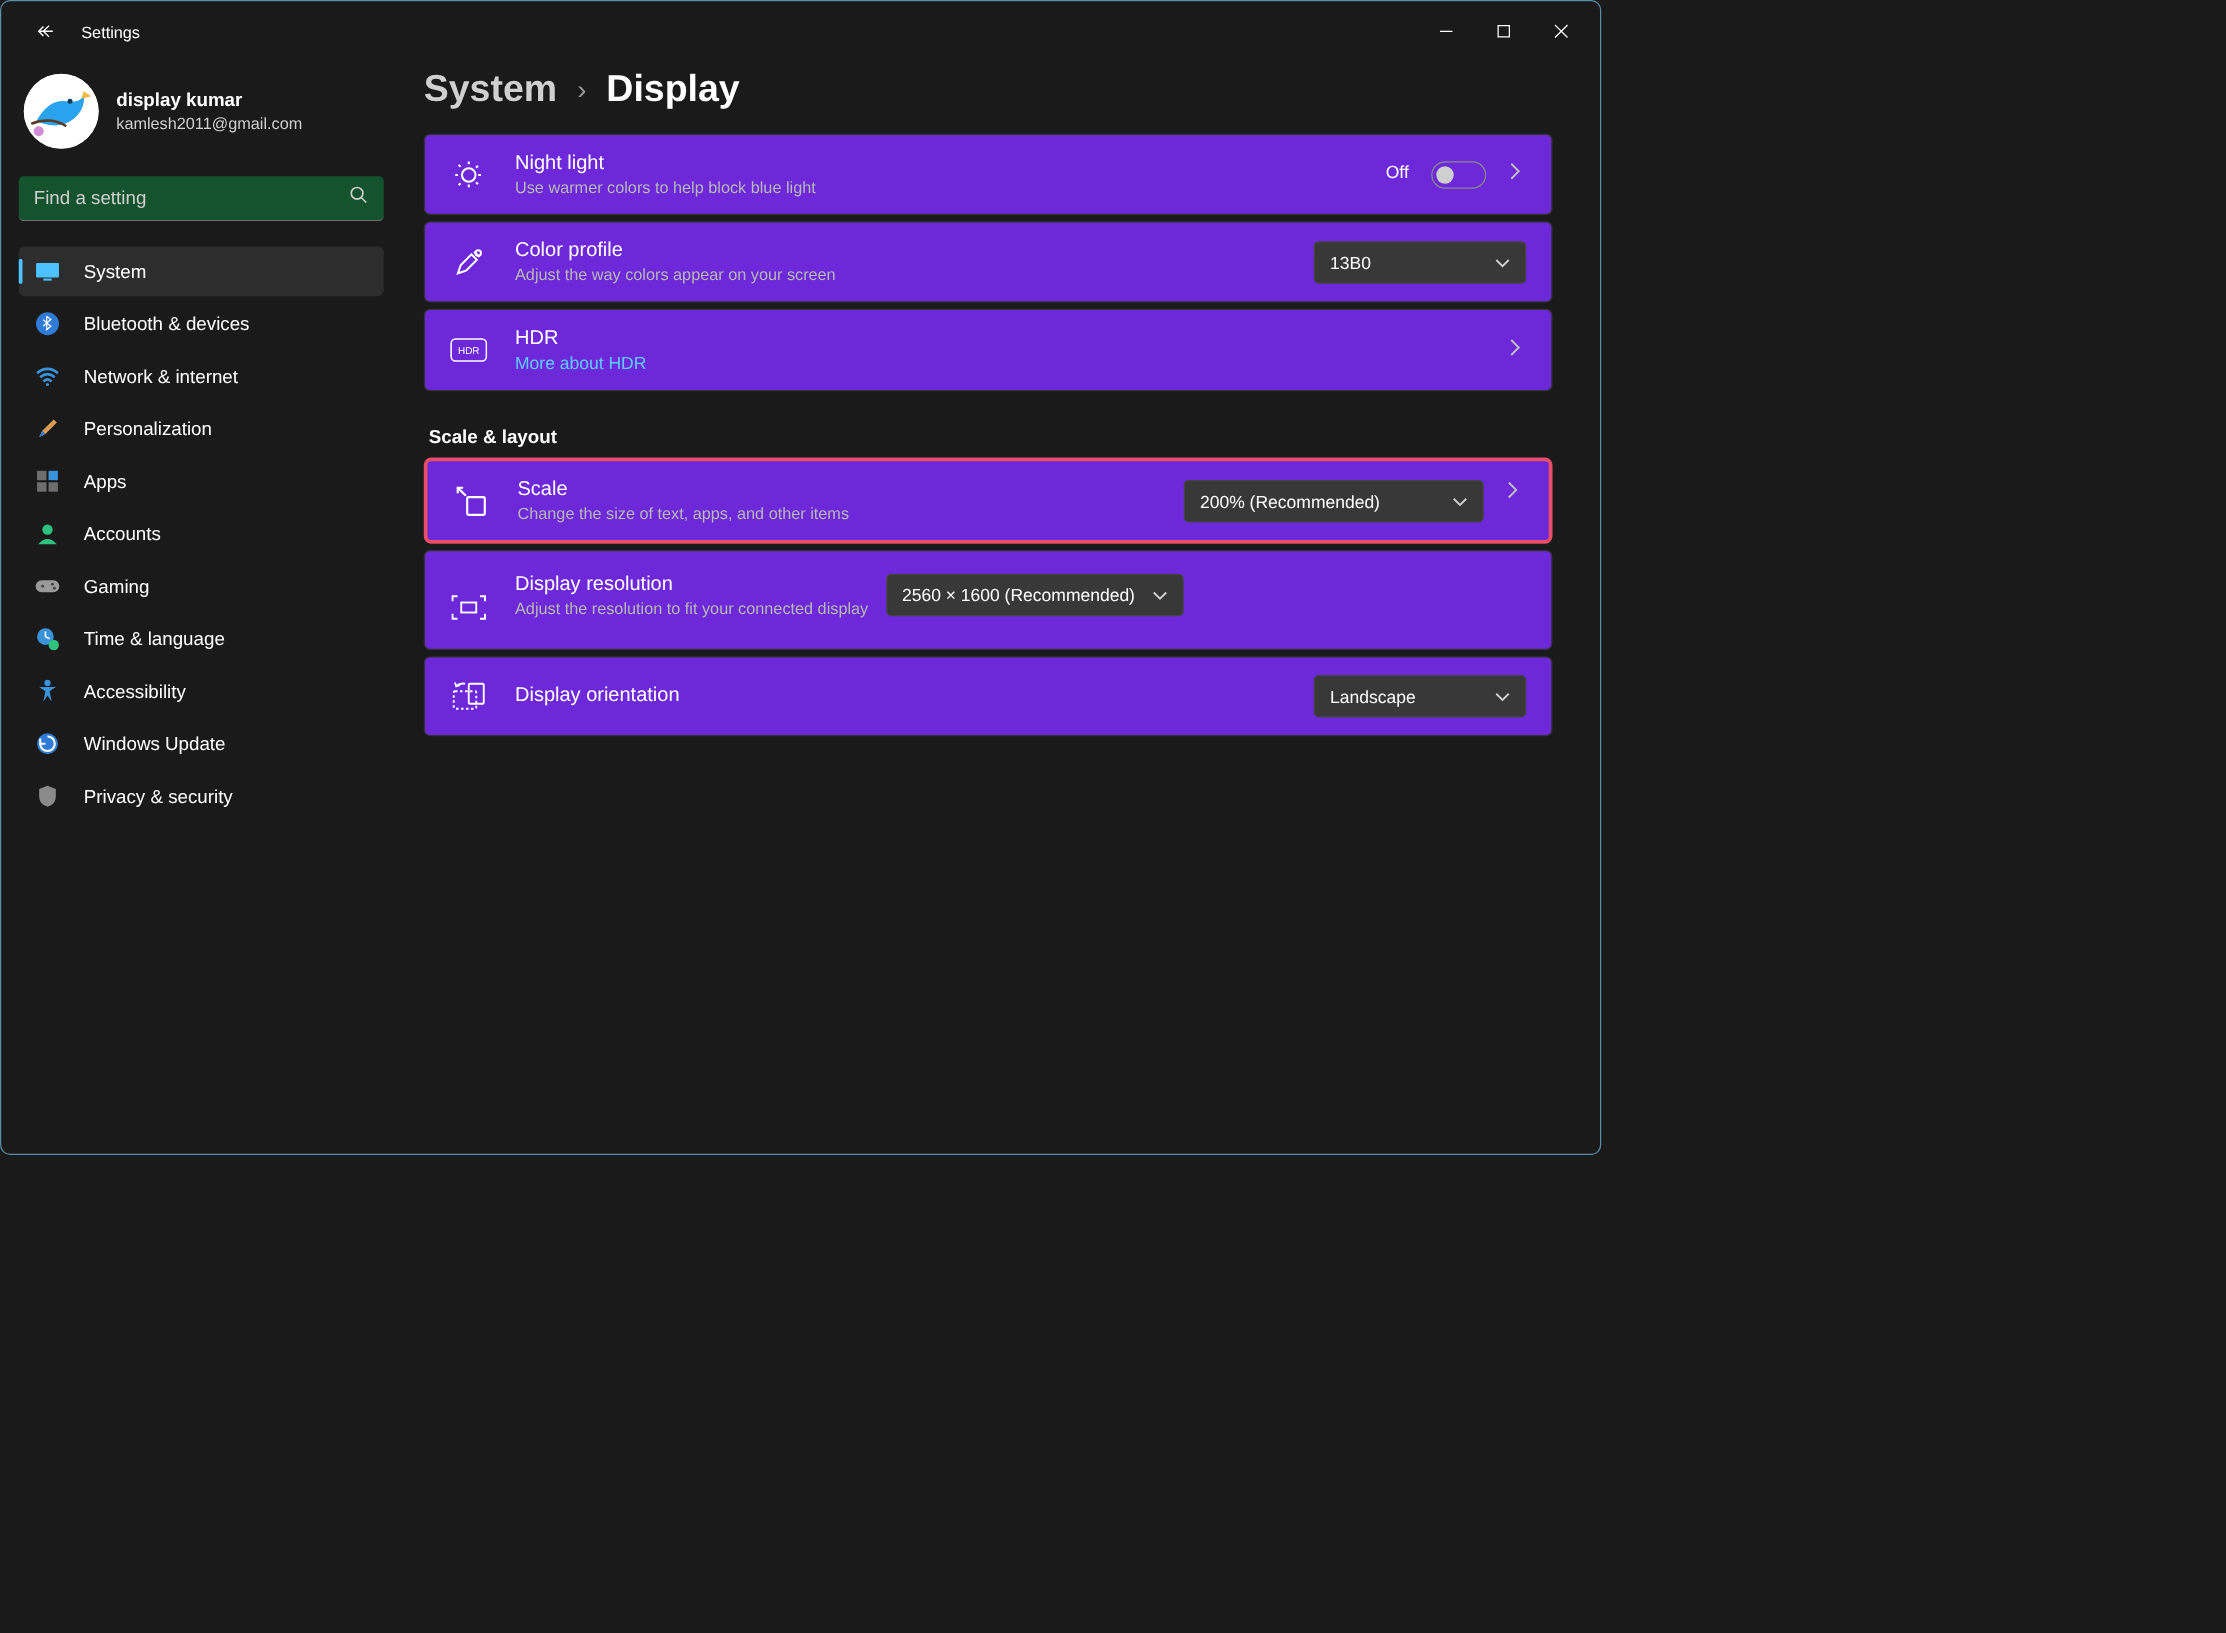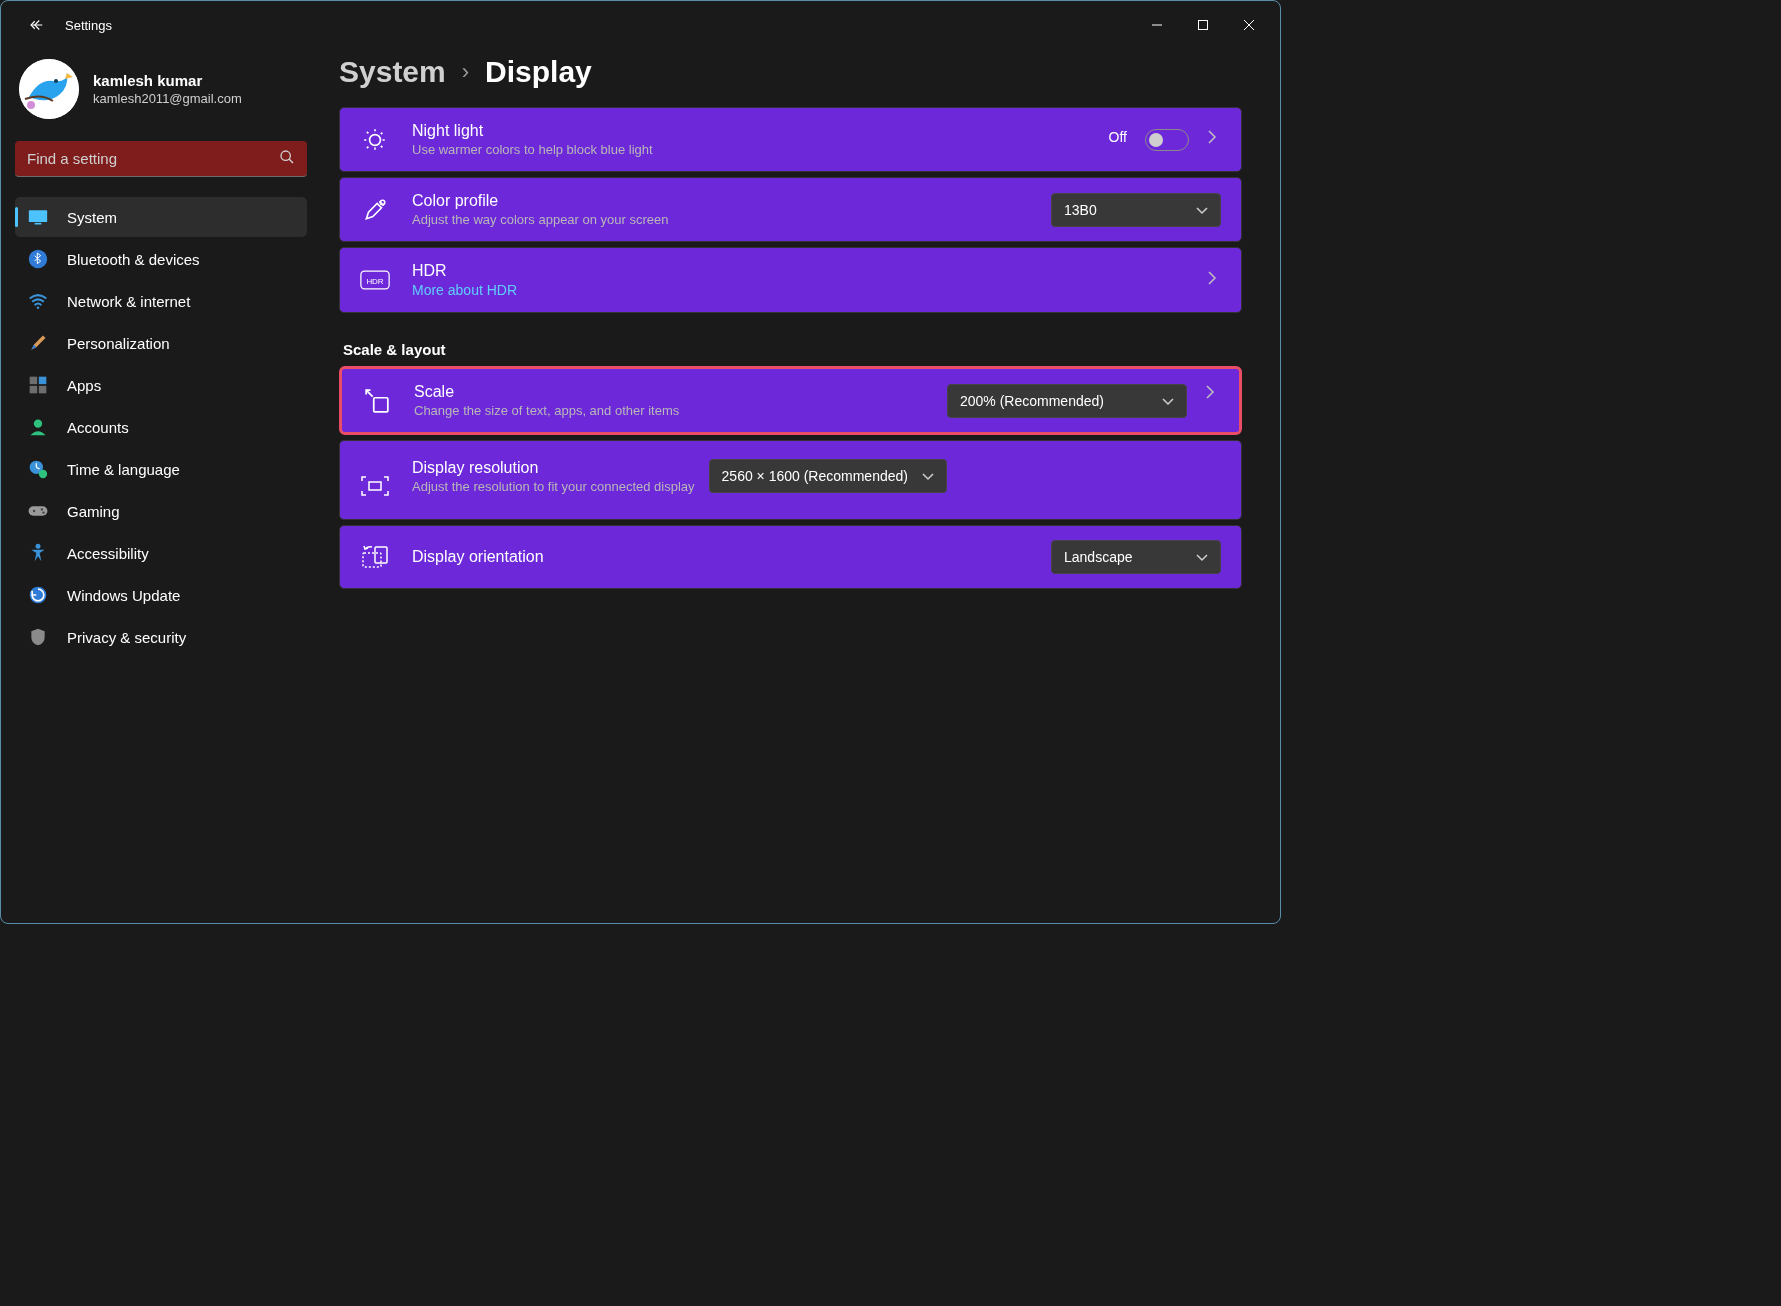--- a/index.html
+++ b/index.html
@@ -67,21 +67,21 @@
     width: 60px; height: 60px; border-radius: 50%;
     background: #ffffff;
     display: flex; align-items: center; justify-content: center;
     overflow: hidden;
   }
   .profile-name { font-size: 15px; font-weight: 600; }
   .profile-email { font-size: 13px; color: #cfcfcf; margin-top: 2px; }
   .searchbox {
     display: flex;
     align-items: center;
-    background: #7f1d1d;
+    background: #14532d;
     border-bottom: 1px solid #6d6d6d;
     border-radius: 4px;
     padding: 14px 12px;
     height: 36px;
     margin-bottom: 20px;
   }
   .searchbox input {
     flex: 1;
     background: transparent;
     border: none;
@@ -248,21 +248,21 @@
         <svg viewBox="0 0 60 60" width="60" height="60">
           <circle cx="30" cy="30" r="30" fill="#ffffff"></circle>
           <path d="M10 38 Q20 20 34 22 Q48 24 48 14 Q50 28 40 36 Q30 44 16 40 Z" fill="#2aa3ef"></path>
           <circle cx="37" cy="22" r="2" fill="#0b3a57"></circle>
           <path d="M48 14 L54 18 L46 20 Z" fill="#f4b942"></path>
           <path d="M6 40 Q22 34 34 42" stroke="#5a3a23" stroke-width="2" fill="none"></path>
           <circle cx="12" cy="46" r="4" fill="#d18ed6"></circle>
         </svg>
       </div>
       <div>
-        <div class="profile-name">kamlesh kumar</div>
+        <div class="profile-name">display kumar</div>
         <div class="profile-email">kamlesh2011@gmail.com</div>
       </div>
     </div>
 
     <div class="searchbox">
       <input type="text" placeholder="Find a setting" style="">
       <span>
         <svg width="16" height="16" viewBox="0 0 24 24" fill="none" stroke="#cfcfcf" stroke-width="2">
             <circle cx="10" cy="10" r="7"></circle>
             <line x1="21" y1="21" x2="15" y2="15"></line>
@@ -324,39 +324,39 @@
         <span class="nav-icon">
           <svg width="20" height="20" viewBox="0 0 24 24">
               <circle cx="12" cy="8" r="5" fill="#2ec27e"></circle>
               <path d="M3 22 Q12 12 21 22 Z" fill="#2ec27e"></path>
             </svg>
         </span>
         <span>Accounts</span>
       </li>
       <li class="nav-item">
         <span class="nav-icon">
-          <svg width="20" height="20" viewBox="0 0 24 24">
-              <circle cx="10" cy="10" r="8" fill="#3a92d8"></circle>
-              <line x1="10" y1="10" x2="10" y2="5" stroke="#fff" stroke-width="1.5"></line>
-              <line x1="10" y1="10" x2="14" y2="12" stroke="#fff" stroke-width="1.5"></line>
-              <circle cx="18" cy="18" r="5" fill="#2ec27e"></circle>
-            </svg>
-        </span>
-        <span>Time &amp; language</span>
-      </li>
-      <li class="nav-item">
-        <span class="nav-icon">
           <svg width="22" height="16" viewBox="0 0 28 18">
               <rect x="2" y="3" width="24" height="12" rx="6" fill="#9a9a9a"></rect>
               <circle cx="9" cy="9" r="1.5" fill="#444"></circle>
               <circle cx="19" cy="7" r="1.5" fill="#444"></circle>
               <circle cx="21" cy="11" r="1.5" fill="#444"></circle>
             </svg>
         </span>
         <span>Gaming</span>
+      </li>
+      <li class="nav-item">
+        <span class="nav-icon">
+          <svg width="20" height="20" viewBox="0 0 24 24">
+              <circle cx="10" cy="10" r="8" fill="#3a92d8"></circle>
+              <line x1="10" y1="10" x2="10" y2="5" stroke="#fff" stroke-width="1.5"></line>
+              <line x1="10" y1="10" x2="14" y2="12" stroke="#fff" stroke-width="1.5"></line>
+              <circle cx="18" cy="18" r="5" fill="#2ec27e"></circle>
+            </svg>
+        </span>
+        <span>Time &amp; language</span>
       </li>
       <li class="nav-item">
         <span class="nav-icon">
           <svg width="20" height="20" viewBox="0 0 24 24">
               <circle cx="12" cy="4" r="3" fill="#3a92d8"></circle>
               <path d="M4 8 L20 8 L14 12 L16 22 L12 16 L8 22 L10 12 Z" fill="#3a92d8"></path>
             </svg>
         </span>
         <span>Accessibility</span>
       </li>

